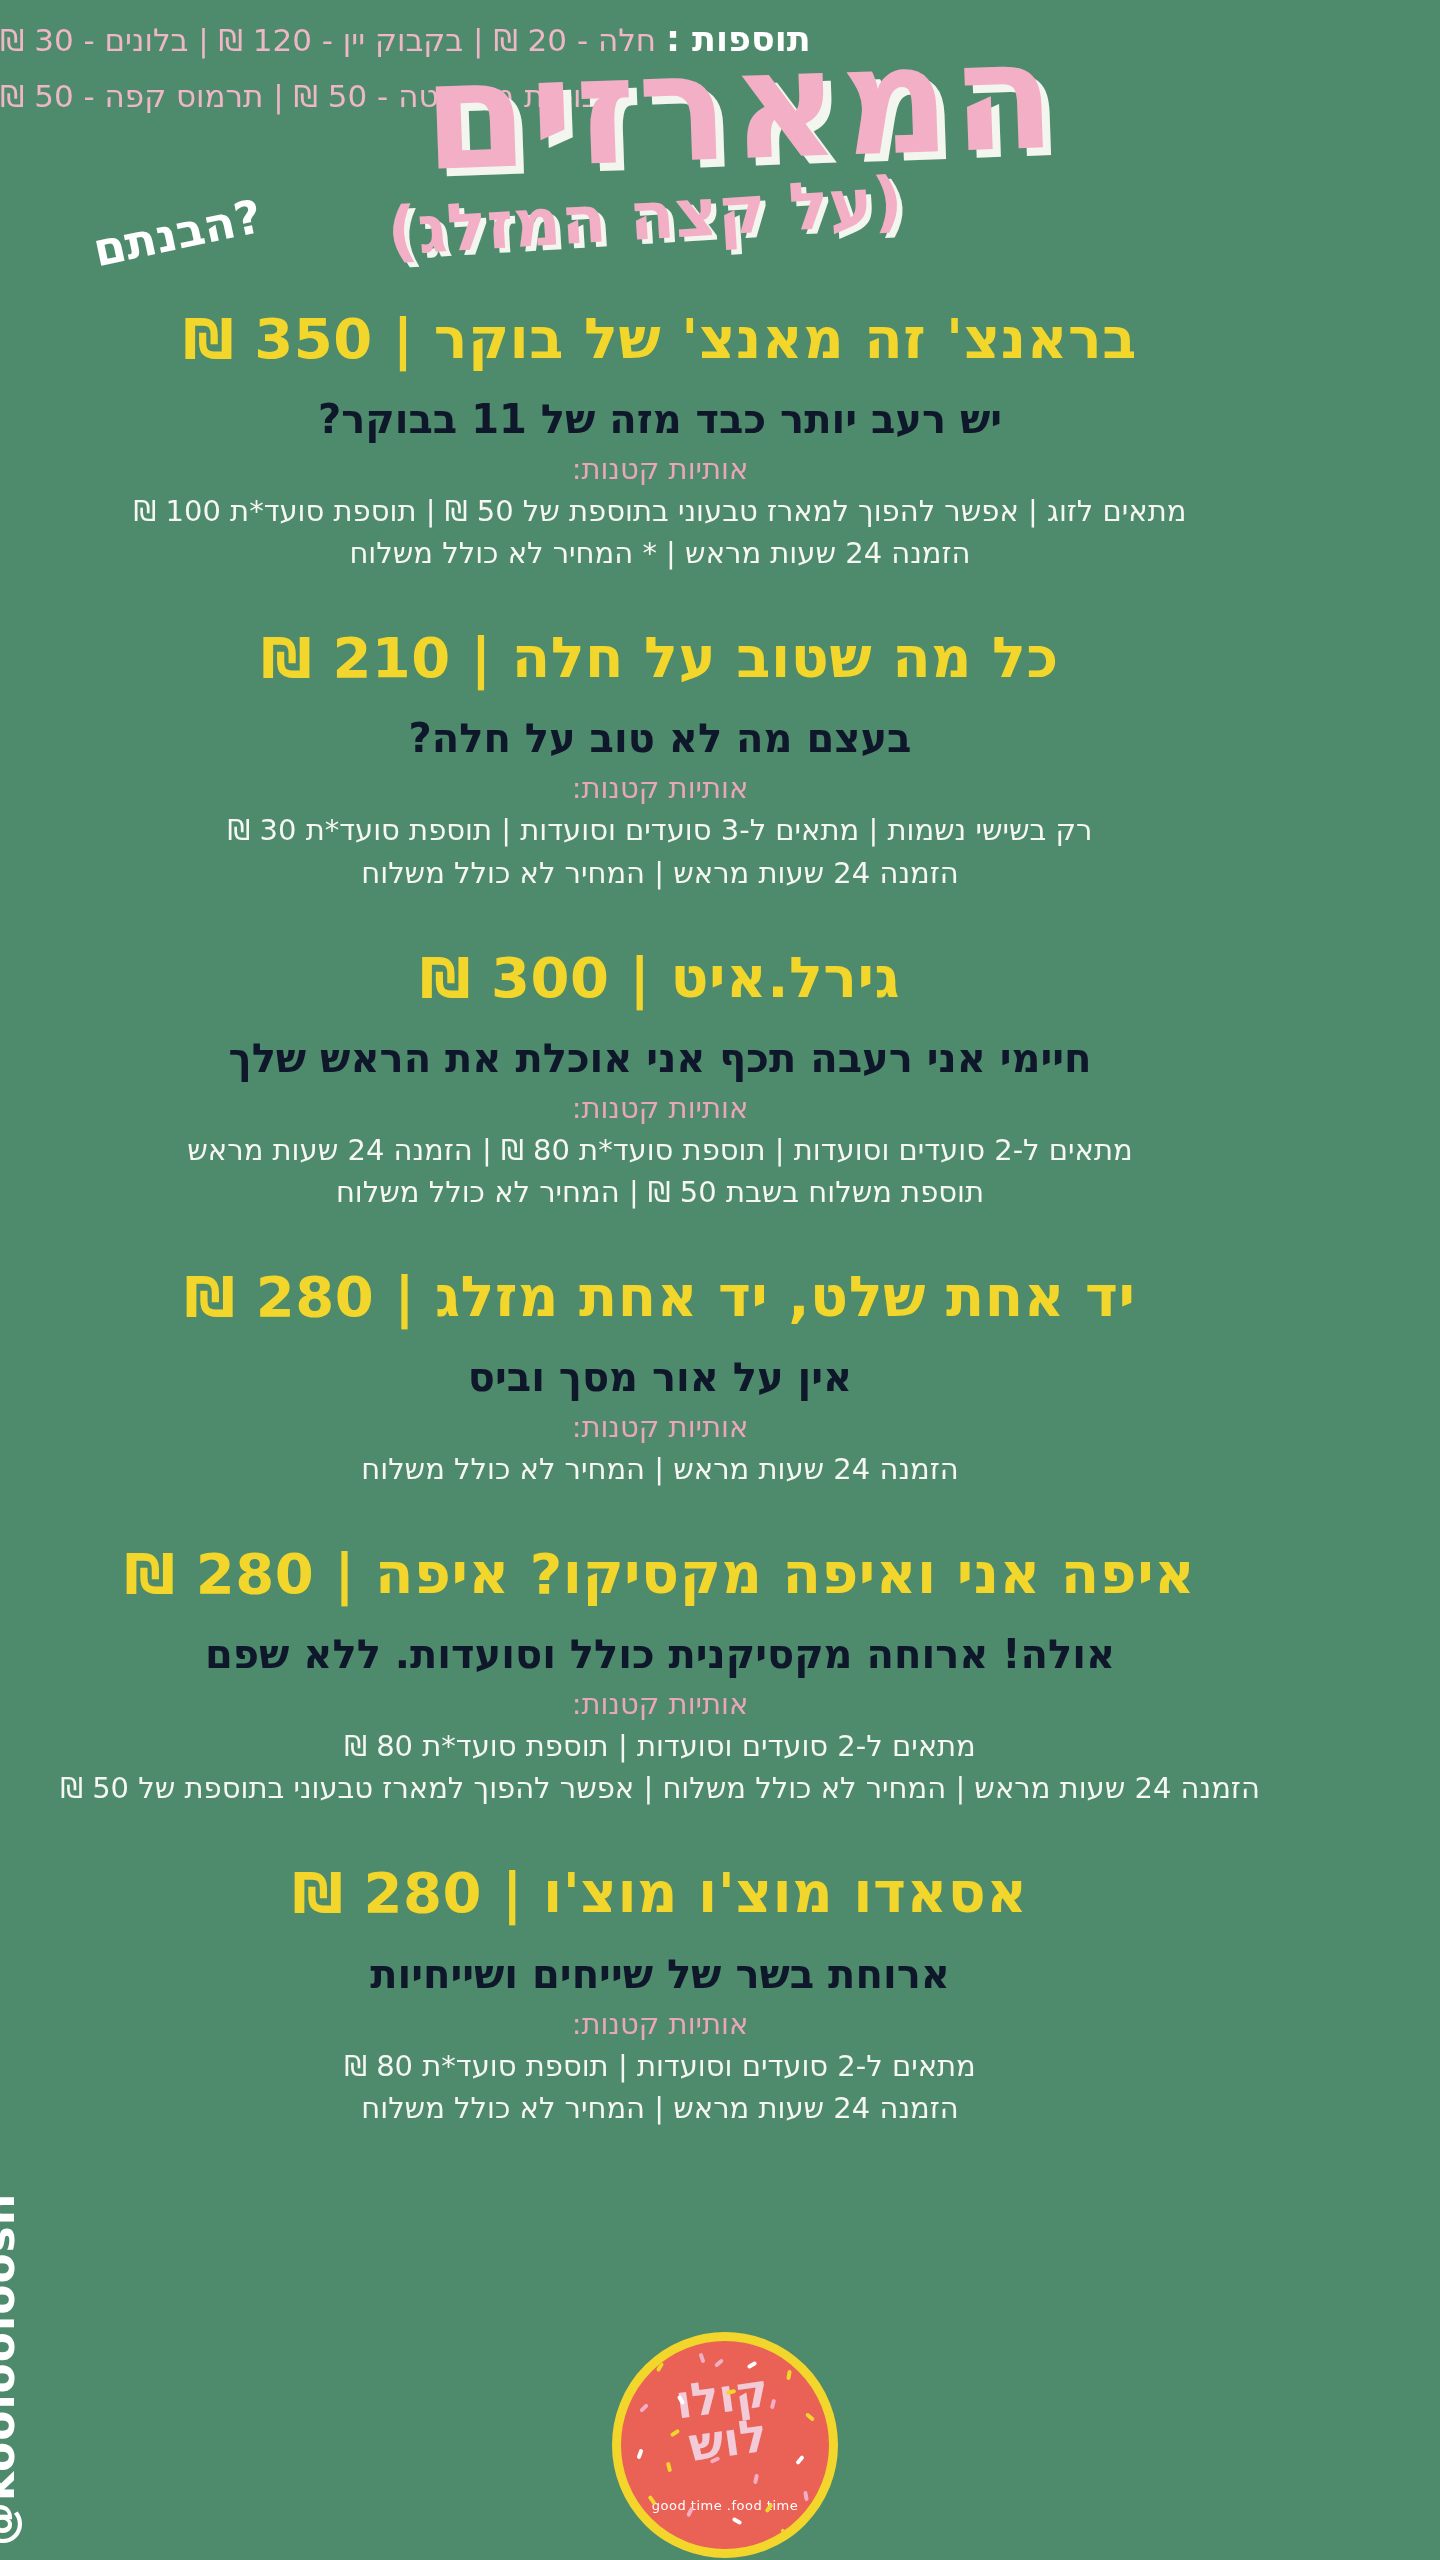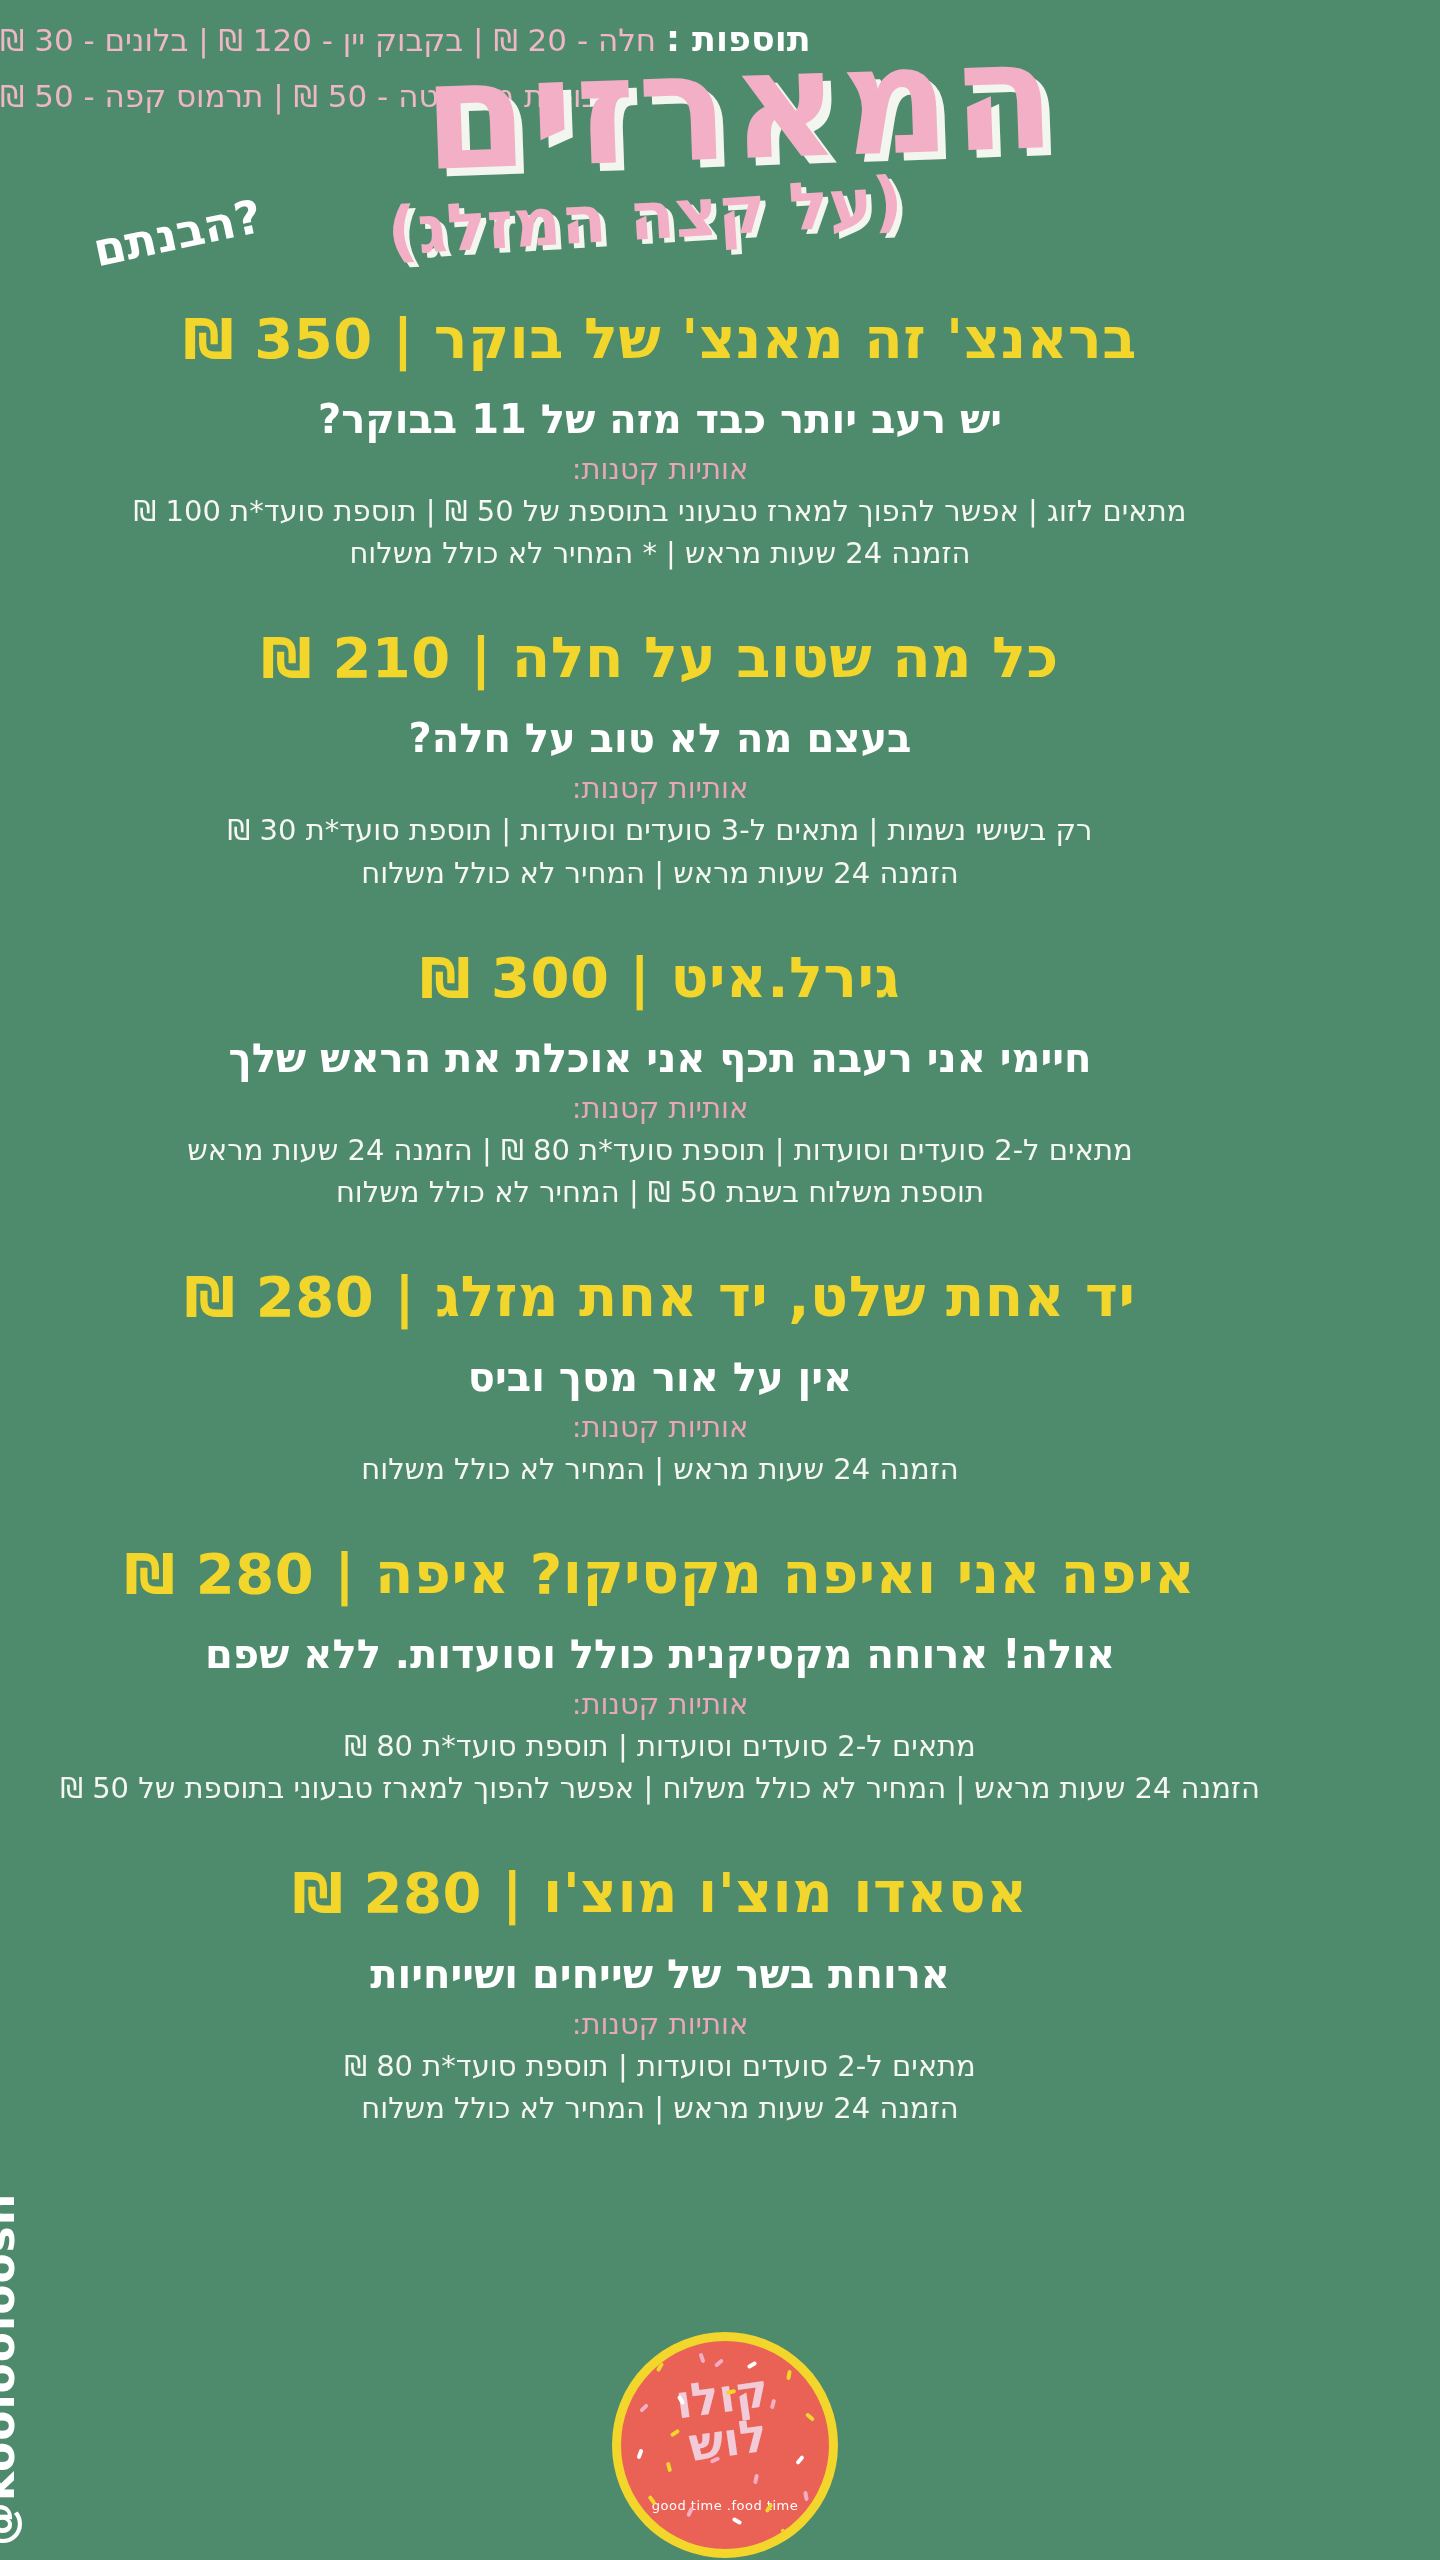--- a/index.html
+++ b/index.html
@@ -35,21 +35,21 @@
     position:absolute; top:305px; left:40px; width:1240px;
     direction:rtl; text-align:center;
   }
   .menu-item { margin:0 0 50px; }
   .item-header {
     margin:0 0 22px; font-size:56px; font-weight:800;
     color:#F2D62B; line-height:1.2; letter-spacing:0.5px;
   }
   .item-tagline {
     margin:0 0 8px; font-size:40px; font-weight:700;
-    color:#ffffff; line-height:1.25;text-align:center;
+    color:#0f172a; line-height:1.25;text-align:center;
   }
   .fine-label { margin:0 0 4px; font-size:29px; color:#E8A6B9; }
   .fine-line  { margin:0; font-size:29px; color:#F6F6F2; line-height:1.45; }
 
   
   .extras {
     margin-top:10px; font-size:31px; line-height:1.7;
     color:#EFB7C6; direction:rtl; text-align:left;
   }
   .extras-label { color:#FFFFFF; font-weight:800; font-size:35px; }

